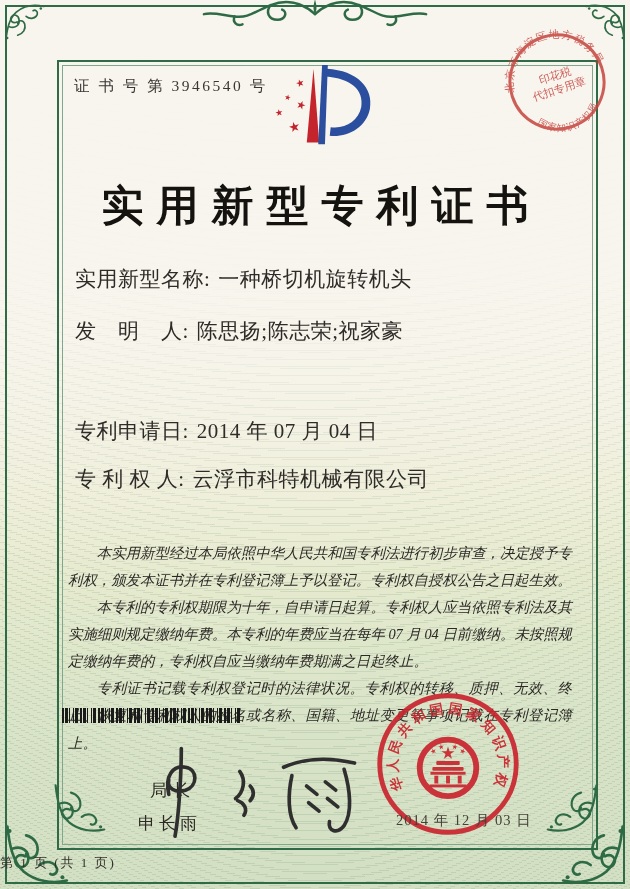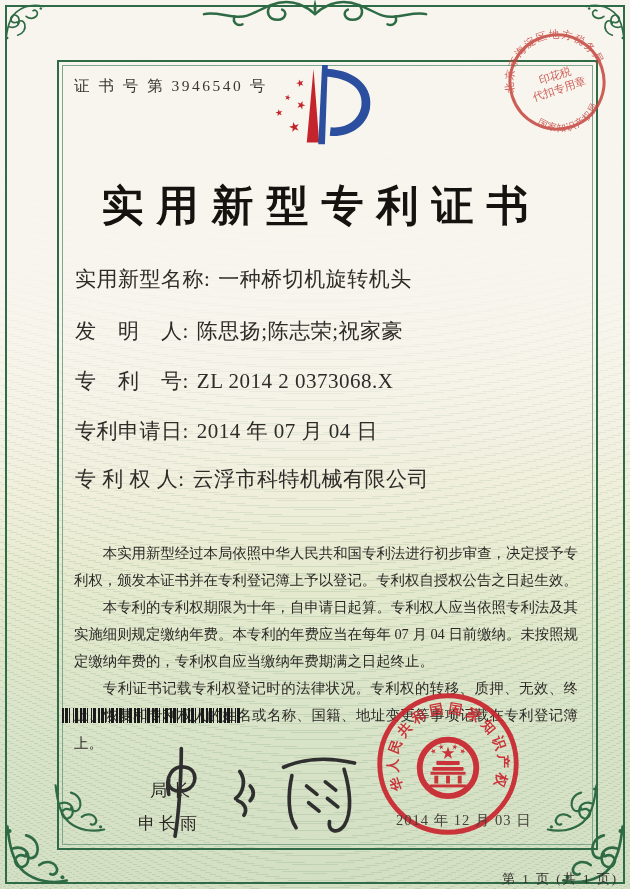--- a/index.html
+++ b/index.html
@@ -26,36 +26,36 @@
   .orn-br { right:3px; bottom:3px; width:66px; height:66px; transform:scaleX(-1); }
   .orn-ibl { left:52px; top:778px; width:54px; height:58px; }
   .orn-ibr { right:30px; top:778px; width:54px; height:58px; transform:scaleX(-1); }
   .cert-no { position:absolute; left:74px; top:76px; font-size:15.5px; letter-spacing:2.5px; color:#3a3733; z-index:2; }
   .logo { position:absolute; left:238px; top:50px; width:172px; height:118px; z-index:2; }
   .tax-seal { position:absolute; left:497px; top:22px; width:120px; height:120px; z-index:3; opacity:.85; }
   .doc-title { position:absolute; left:0; right:0; top:178px; text-align:center; font-size:42px; font-weight:700; letter-spacing:13px; text-indent:13px; color:#15130f; z-index:2; }
   .field { position:absolute; left:75px; font-size:21px; color:#2e2b28; letter-spacing:.5px; white-space:nowrap; z-index:2; }
   .field .val { margin-left:8px; }
   .f0 { top:265px; } .f1 { top:317px; } .f2 { top:367px; } .f3 { top:417px; } .f4 { top:465px; } .f5 { top:513px; }
-  .body-text { position:absolute; left:74px; top:540px; width:504px; font-size:14.4px; line-height:1.88; color:#2b2926; text-align:justify; z-index:2; }
+  .body-text { position:absolute; left:68px; top:540px; width:504px; font-size:14.4px; line-height:1.88; color:#2b2926; text-align:justify; z-index:2;font-style:italic; }
   .body-text p { margin:0; text-indent:2em; }
   .barcode { position:absolute; left:62px; top:708px; width:178px; height:15px; z-index:2;
     background-image:repeating-linear-gradient(90deg,
       #1a1a1a 0px,#1a1a1a 2px, transparent 2px, transparent 3px,
       #1a1a1a 3px,#1a1a1a 6px, transparent 6px, transparent 7px,
       #1a1a1a 7px,#1a1a1a 8px, transparent 8px, transparent 11px,
       #1a1a1a 11px,#1a1a1a 12px, transparent 12px, transparent 13px,
       #1a1a1a 13px,#1a1a1a 16px, transparent 16px, transparent 18px);
   }
   .sig-title { position:absolute; left:110px; top:779px; font-size:17px; letter-spacing:6px; color:#2d2a26; z-index:2;margin-left:40px; }
   .sig-name { position:absolute; left:110px; top:812px; font-size:17px; letter-spacing:4px; color:#2d2a26; z-index:2;margin-left:28px; }
   .signature { position:absolute; left:150px; top:740px; width:240px; height:115px; z-index:3; }
   .office-seal { position:absolute; left:370px; top:686px; width:156px; height:156px; z-index:3; opacity:.92; }
   .seal-date { position:absolute; left:396px; top:811px; font-size:14.5px; letter-spacing:1px; color:#45403a; z-index:4; }
-  .footer { position:absolute; left:0; right:12px; top:854px; text-align:right; font-size:13px; letter-spacing:2px; color:#33312d; z-index:2;margin-top:16px; }
+  .footer { position:absolute; left:0; right:12px; top:854px; text-align:left; font-size:13px; letter-spacing:2px; color:#33312d; z-index:2; }
 </style>
 </head>
 <body>
 
 <svg width="0" height="0" style="position:absolute" aria-hidden="true">
   <defs>
     <polygon id="star" points="0,-1 0.224,-0.309 0.951,-0.309 0.363,0.118 0.588,0.809 0,0.382 -0.588,0.809 -0.363,0.118 -0.951,-0.309 -0.224,-0.309"></polygon>
     <g id="flourish" fill="none" stroke="#2e6b45" stroke-width="2.4" stroke-linecap="round">
       <path d="M4,6 C6,24 9,38 19,47 C30,56 45,58 58,55"></path>
       <path d="M9,26 C17,23 24,28 23,36 C22,43 15,45 12,40 C9,35 14,30 20,33"></path>
@@ -133,23 +133,20 @@
     </g>
   </svg>
 
   <div class="doc-title">实用新型专利证书</div>
 
   <div class="field f0">
     <span>实用新型名称:</span><span class="val">一种桥切机旋转机头</span>
   </div>
   <div class="field f1">
     <span>发　明　人:</span><span class="val">陈思扬;陈志荣;祝家豪</span>
-  </div>
-  <div class="field f2">
-    <span>专　利　号:</span><span class="val">ZL 2014 2 0373068.X</span>
   </div>
   <div class="field f3">
     <span>专利申请日:</span><span class="val">2014 年 07 月 04 日</span>
   </div>
   <div class="field f4">
     <span>专 利 权 人:</span><span class="val">云浮市科特机械有限公司</span>
   </div>
 
   <div class="body-text">
     <p>本实用新型经过本局依照中华人民共和国专利法进行初步审查，决定授予专利权，颁发本证书并在专利登记簿上予以登记。专利权自授权公告之日起生效。</p>

